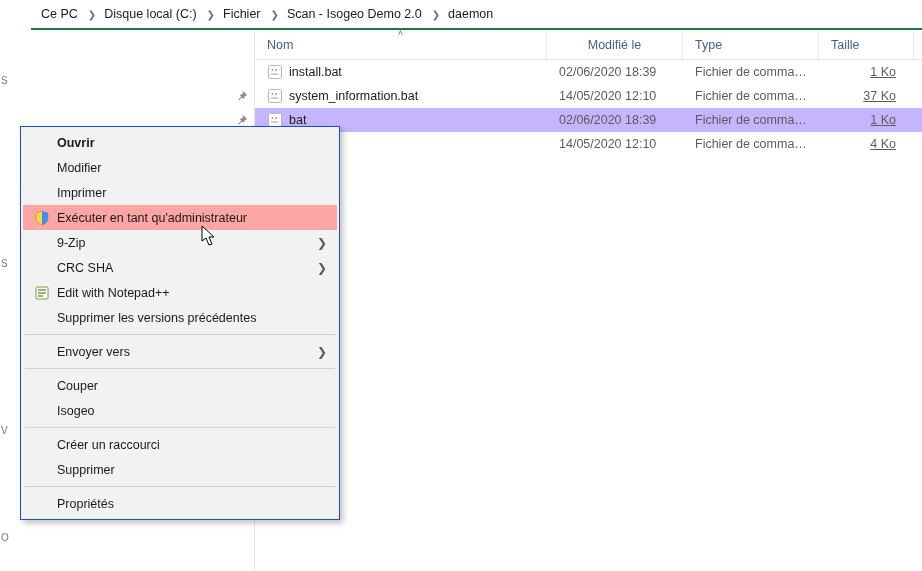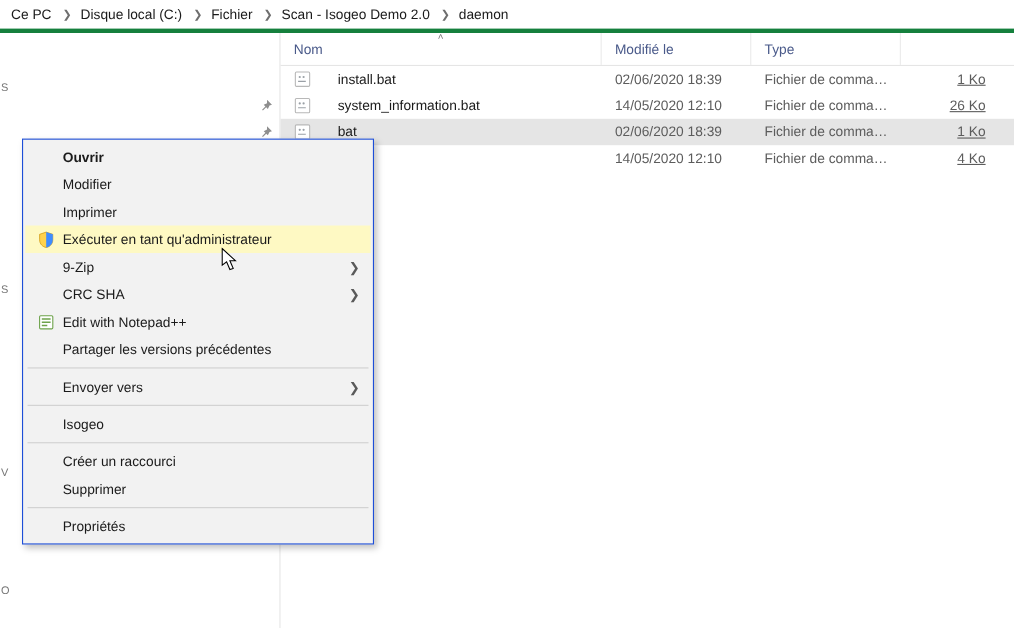--- a/index.html
+++ b/index.html
@@ -13,22 +13,23 @@
     overflow: hidden;
     position: relative;
   }
 
   
   .address-bar {
     display: flex;
     align-items: center;
     height: 30px;
     padding: 0 6px;
-    border-bottom: 4px solid #15803d;
+    border-bottom: 2px solid #15803d;
     background: #ffffff;
+    margin-left: 31px;
   }
   .bc-item {
     padding: 0 4px;
     color: #1a1a1a;
   }
   .bc-sep {
     color: #6e6e6e;
     padding: 0 4px 0 6px;
     font-size: 10px;
   }
@@ -61,50 +62,50 @@
   .col-headers .col {
     padding: 0 12px;
     border-right: 1px solid #eaeaea;
     height: 100%;
     display: flex;
     align-items: center;
     position: relative;
     color: #4a5a8a;
   }
   .col-nom   { width: 292px; }
-  .col-mod   { width: 136px; }
+  .col-mod   { width: 136px; justify-content: center; }
   .col-type  { width: 136px; }
   .col-taille{ width: 95px; justify-content: flex-start; border-right: none; }
   .sort-indicator {
     position: absolute;
     top: -2px;
     left: 50%;
     transform: translateX(-50%);
     font-size: 9px;
     color: #6d6d6d;
   }
 
   
   .file-list { }
   .file-row {
     display: flex;
     align-items: center;
     height: 24px;
     font-size: 12.5px;
   }
   .file-row.selected {
-    background: #e5e5e5;
+    background: #c4b5fd;
   }
   .cell {
     padding: 0 12px;
     overflow: hidden;
     white-space: nowrap;
     text-overflow: ellipsis;
   }
-  .cell-nom   { width: 292px; display: flex; align-items: center; gap: 24px; }
+  .cell-nom   { width: 292px; display: flex; align-items: center; gap: 6px; }
   .cell-mod   { width: 136px; color: #5c5c5c; }
   .cell-type  { width: 136px; color: #5c5c5c; }
   .cell-taille{ width: 95px;  color: #5c5c5c; text-align: right; padding-right: 18px; text-decoration: underline; }
 
   .file-icon {
     width: 16px; height: 16px;
     display: inline-flex;
     align-items: center; justify-content: center;
     flex-shrink: 0;
   }
@@ -152,21 +153,21 @@
     align-items: center;
     justify-content: center;
     margin-right: 4px;
   }
   .menu-item .mi-label { flex: 1; }
   .menu-item .mi-arrow {
     color: #5a5a5a;
     font-size: 12px;
   }
   .menu-item.highlight {
-    background: #fef9c3;
+    background: #fca5a5;
   }
   .menu-item.bold .mi-label { font-weight: 600; }
   .menu-sep {
     height: 1px;
     background: #d0d0d0;
     margin: 4px 2px;
   }
 
   
   .cursor {
@@ -219,20 +220,23 @@
     <div class="col-headers">
       <div class="col col-nom">
         <span>Nom</span>
         <span class="sort-indicator">˄</span>
       </div>
       <div class="col col-mod">
         <span>Modifié le</span>
       </div>
       <div class="col col-type">
         <span>Type</span>
+      </div>
+      <div class="col col-taille">
+        <span>Taille</span>
       </div>
     </div>
 
     <div class="file-list">
 
     <div class="file-row">
           <div class="cell cell-nom">
             <span class="file-icon">
     <svg viewBox="0 0 16 16" width="16" height="16">
       <rect x="1.5" y="1.5" width="13" height="13" rx="1" fill="#ffffff" stroke="#b8b8b8"></rect>
@@ -254,21 +258,21 @@
       <rect x="1.5" y="1.5" width="13" height="13" rx="1" fill="#ffffff" stroke="#b8b8b8"></rect>
       <circle cx="5.5" cy="6" r="1" fill="#9aa0a6"></circle>
       <circle cx="9" cy="6" r="1" fill="#9aa0a6"></circle>
       <path d="M4 10 h7" stroke="#9aa0a6" stroke-width="1"></path>
     </svg>
             </span>
             <span>system_information.bat</span>
           </div>
           <div class="cell cell-mod">14/05/2020 12:10</div>
           <div class="cell cell-type">Fichier de comma…</div>
-          <div class="cell cell-taille">26 Ko</div>
+          <div class="cell cell-taille">37 Ko</div>
         </div>
         <div class="file-row selected">
           <div class="cell cell-nom">
             <span class="file-icon">
     <svg viewBox="0 0 16 16" width="16" height="16">
       <rect x="1.5" y="1.5" width="13" height="13" rx="1" fill="#ffffff" stroke="#b8b8b8"></rect>
       <circle cx="5.5" cy="6" r="1" fill="#9aa0a6"></circle>
       <circle cx="9" cy="6" r="1" fill="#9aa0a6"></circle>
       <path d="M4 10 h7" stroke="#9aa0a6" stroke-width="1"></path>
     </svg>
@@ -337,29 +341,33 @@
       <span class="mi-icon">
         <svg width="16" height="16" viewBox="0 0 16 16">
           <rect x="2" y="2" width="12" height="12" rx="1" fill="#ffffff" stroke="#6da24a"></rect>
           <path d="M4 5h8M4 8h8M4 11h5" stroke="#6da24a" stroke-width="1.4"></path>
         </svg>
       </span>
       <span class="mi-label">Edit with Notepad++</span>
     </div>
     <div class="menu-item">
       <span class="mi-icon"></span>
-      <span class="mi-label">Partager les versions précédentes</span>
+      <span class="mi-label">Supprimer les versions précédentes</span>
     </div>
     <div class="menu-sep"></div>
     <div class="menu-item">
       <span class="mi-icon"></span>
       <span class="mi-label">Envoyer vers</span>
       <span class="mi-arrow">❯</span>
     </div>
     <div class="menu-sep"></div>
+    <div class="menu-item">
+      <span class="mi-icon"></span>
+      <span class="mi-label">Couper</span>
+    </div>
     <div class="menu-item">
       <span class="mi-icon"></span>
       <span class="mi-label">Isogeo</span>
     </div>
     <div class="menu-sep"></div>
     <div class="menu-item">
       <span class="mi-icon"></span>
       <span class="mi-label">Créer un raccourci</span>
     </div>
     <div class="menu-item">

